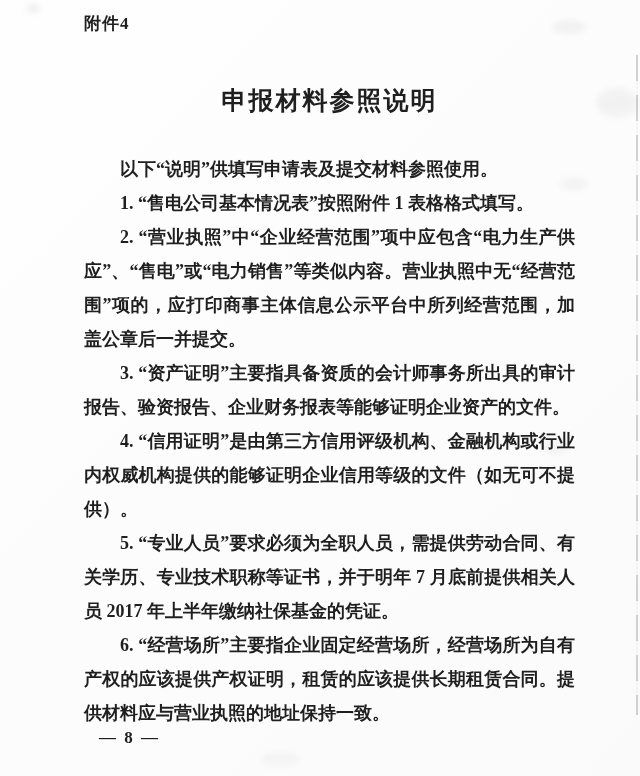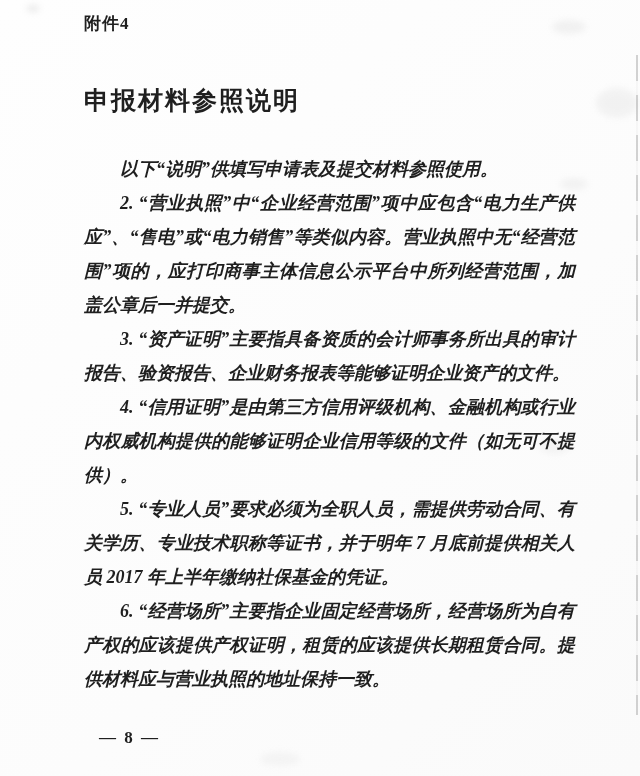--- a/index.html
+++ b/index.html
@@ -54,40 +54,39 @@
     top: 12px;
     font-size: 17px;
     font-weight: bold;
     letter-spacing: 1px;
   }
   .doc-title {
     position: absolute;
     left: 84px;
     top: 84px;
     width: 491px;
-    text-align: left;
+    text-align: center;
     font-size: 25px;
     font-weight: bold;
     letter-spacing: 2px;
   }
   .body-text {
     position: absolute;
     left: 84px;
     top: 152px;
     width: 491px;
     font-size: 18px;
     line-height: 34px;
     font-weight: bold;
     text-align: justify;
   }
   .body-text p {
     margin: 0;
     padding: 0;
     text-indent: 2em;
-    font-style: italic;
   }
   .page-number {
     position: absolute;
     left: 99px;
     top: 728px;
     font-size: 17px;
     font-weight: bold;
     letter-spacing: 2px;
   }
 </style>
@@ -103,20 +102,21 @@
   <div class="smudge s5"></div>
   <div class="smudge s6"></div>
   <div class="scan-edge-line"></div>
 
   <div class="attachment-label">附件4</div>
 
   <div class="doc-title">申报材料参照说明</div>
 
   <div class="body-text">
     <p>以下“说明”供填写申请表及提交材料参照使用。</p>
+    <p>1. “售电公司基本情况表”按照附件 1 表格格式填写。</p>
     <p>2. “营业执照”中“企业经营范围”项中应包含“电力生产供应”、“售电”或“电力销售”等类似内容。营业执照中无“经营范围”项的，应打印商事主体信息公示平台中所列经营范围，加盖公章后一并提交。</p>
     <p>3. “资产证明”主要指具备资质的会计师事务所出具的审计报告、验资报告、企业财务报表等能够证明企业资产的文件。</p>
     <p>4. “信用证明”是由第三方信用评级机构、金融机构或行业内权威机构提供的能够证明企业信用等级的文件（如无可不提供）。</p>
     <p>5. “专业人员”要求必须为全职人员，需提供劳动合同、有关学历、专业技术职称等证书，并于明年 7 月底前提供相关人员 2017 年上半年缴纳社保基金的凭证。</p>
     <p>6. “经营场所”主要指企业固定经营场所，经营场所为自有产权的应该提供产权证明，租赁的应该提供长期租赁合同。提供材料应与营业执照的地址保持一致。</p>
   </div>
 
   <div class="page-number">— 8 —</div>
 
 </div>

